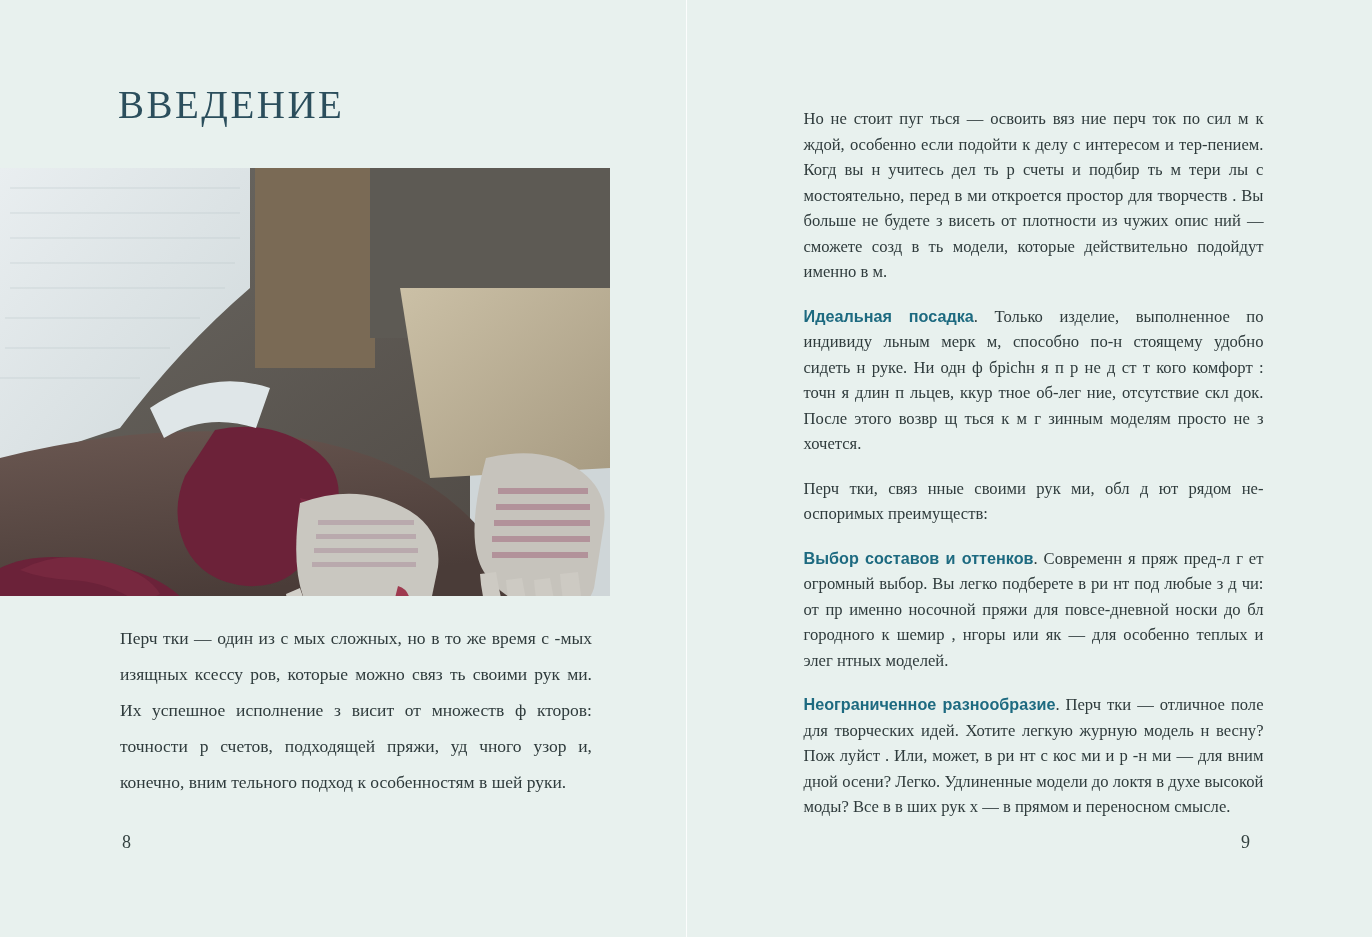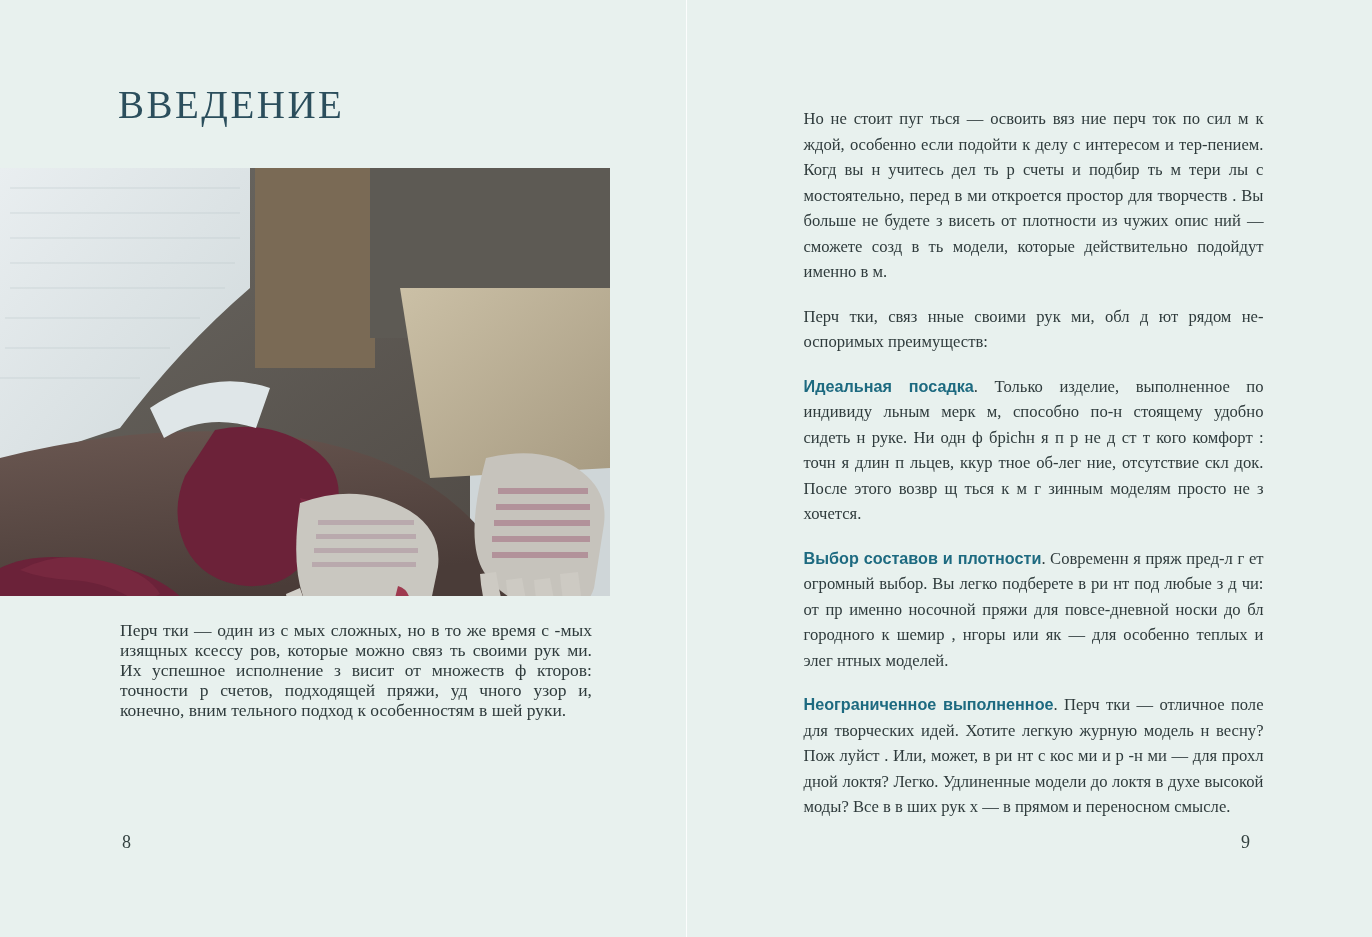--- a/index.html
+++ b/index.html
@@ -60,21 +60,21 @@
     overflow: hidden;
     background: #8c8478;
   }
   .photo svg { display:block; }
   .left-body {
     position: absolute;
     left: 120px;
     top: 620px;
     width: 472px;
     font-size: 17.5px;
-    line-height: 20px;
+    line-height: 36px;
     color: #2f3b3c;
     text-align: justify;
   }
   .folio {
     position: absolute;
     bottom: 84px;
     font-size: 18px;
     color: #32403f;
   }
   .folio-left { left: 122px; }
@@ -202,32 +202,32 @@
   <div class="gutter"></div>
 
   <div class="page page-right">
     <div class="right-col">
 
       <p>
         <span>Но не стоит пуг ться — освоить вяз ние перч ток по сил  м к ждой, особенно если подойти к делу с интересом и тер-пением. Когд  вы н учитесь дел ть р счеты и подбир ть м тери лы с мостоятельно, перед в ми откроется простор для творчеств . Вы больше не будете з висеть от плотности из чужих опис ний — сможете созд в ть модели, которые действительно подойдут именно в м.</span>
       </p>
 
       <p>
+        <span class="lead-in">Идеальная посадка</span><span>. Только изделие, выполненное по индивиду льным мерк м, способно по-н стоящему удобно сидеть н  руке. Ни одн  ф брichн я п р  не д ст т кого комфорт : точн я длин  п льцев,  ккур тное об-лег ние, отсутствие скл док. После этого возвр щ ться к м г зинным моделям просто не з хочется.</span>
+      </p>
+
+      <p>
         <span>Перч тки, связ нные своими рук ми, обл д ют рядом не-оспоримых преимуществ:</span>
       </p>
 
       <p>
-        <span class="lead-in">Идеальная посадка</span><span>. Только изделие, выполненное по индивиду льным мерк м, способно по-н стоящему удобно сидеть н  руке. Ни одн  ф брichн я п р  не д ст т кого комфорт : точн я длин  п льцев,  ккур тное об-лег ние, отсутствие скл док. После этого возвр щ ться к м г зинным моделям просто не з хочется.</span>
-      </p>
-
-      <p>
-        <span class="lead-in">Выбор составов и плотности</span><span>. Современн я пряж  пред-л г ет огромный выбор. Вы легко подберете в ри нт под любые з д чи: от пр именно носочной пряжи для повсе-дневной носки до бл городного к шемир ,  нгоры или як  — для особенно теплых и элег нтных моделей.</span>
-      </p>
-
-      <p>
-        <span class="lead-in">Неограниченное выполненное</span><span>. Перч тки — отличное поле для творческих идей. Хотите легкую  журную модель н  весну? Пож луйст . Или, может, в ри нт с кос ми и р -н ми — для прохл дной локтя? Легко. Удлиненные модели до локтя в духе высокой моды? Все в в ших рук х — в прямом и переносном смысле.</span>
+        <span class="lead-in">Выбор составов и оттенков</span><span>. Современн я пряж  пред-л г ет огромный выбор. Вы легко подберете в ри нт под любые з д чи: от пр именно носочной пряжи для повсе-дневной носки до бл городного к шемир ,  нгоры или як  — для особенно теплых и элег нтных моделей.</span>
+      </p>
+
+      <p>
+        <span class="lead-in">Неограниченное разнообразие</span><span>. Перч тки — отличное поле для творческих идей. Хотите легкую  журную модель н  весну? Пож луйст . Или, может, в ри нт с кос ми и р -н ми — для вним дной осени? Легко. Удлиненные модели до локтя в духе высокой моды? Все в в ших рук х — в прямом и переносном смысле.</span>
       </p>
 
     </div>
     <div class="folio folio-right">9</div>
   </div>
 
 </div>
 
 </body></html>

